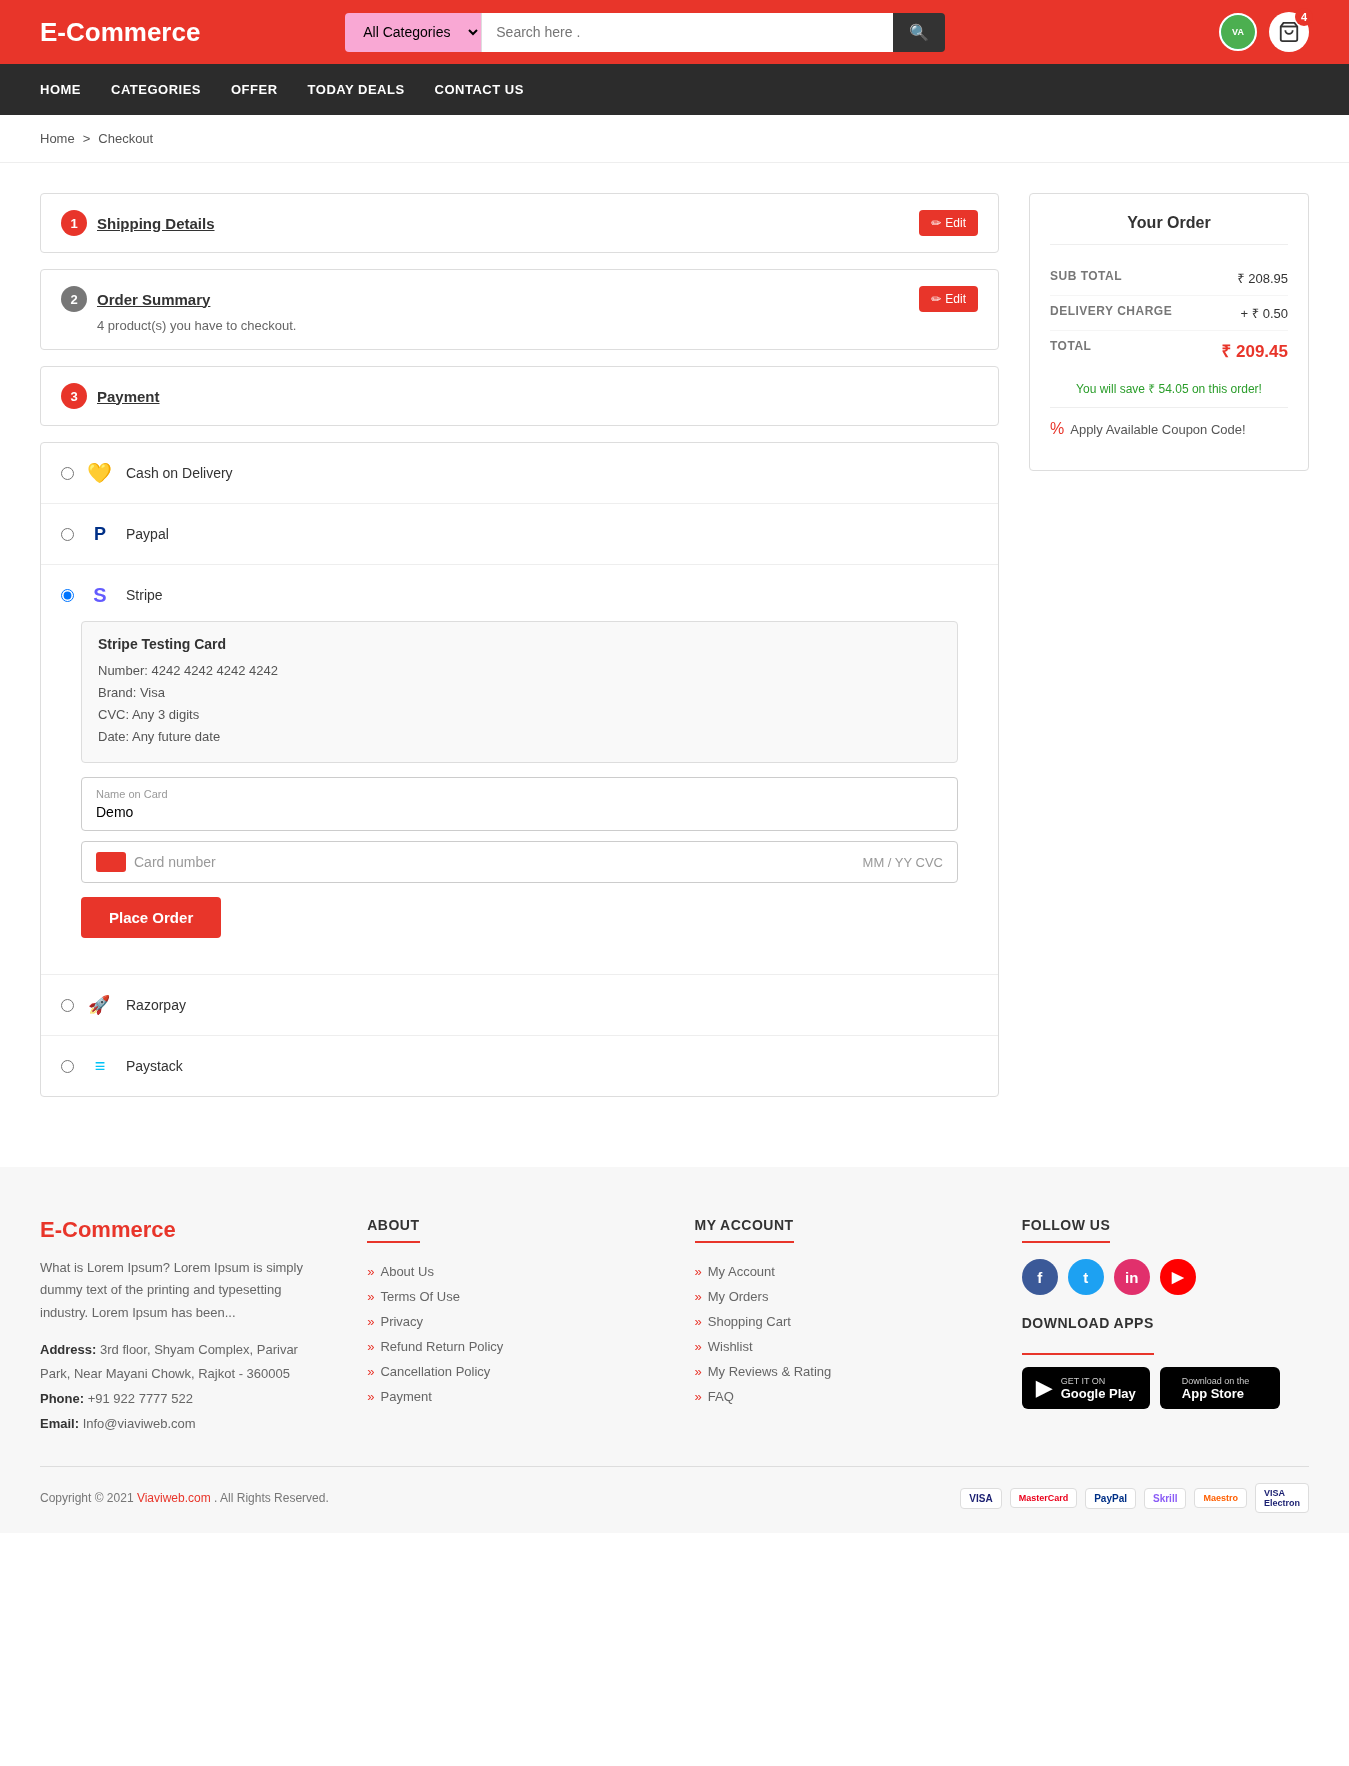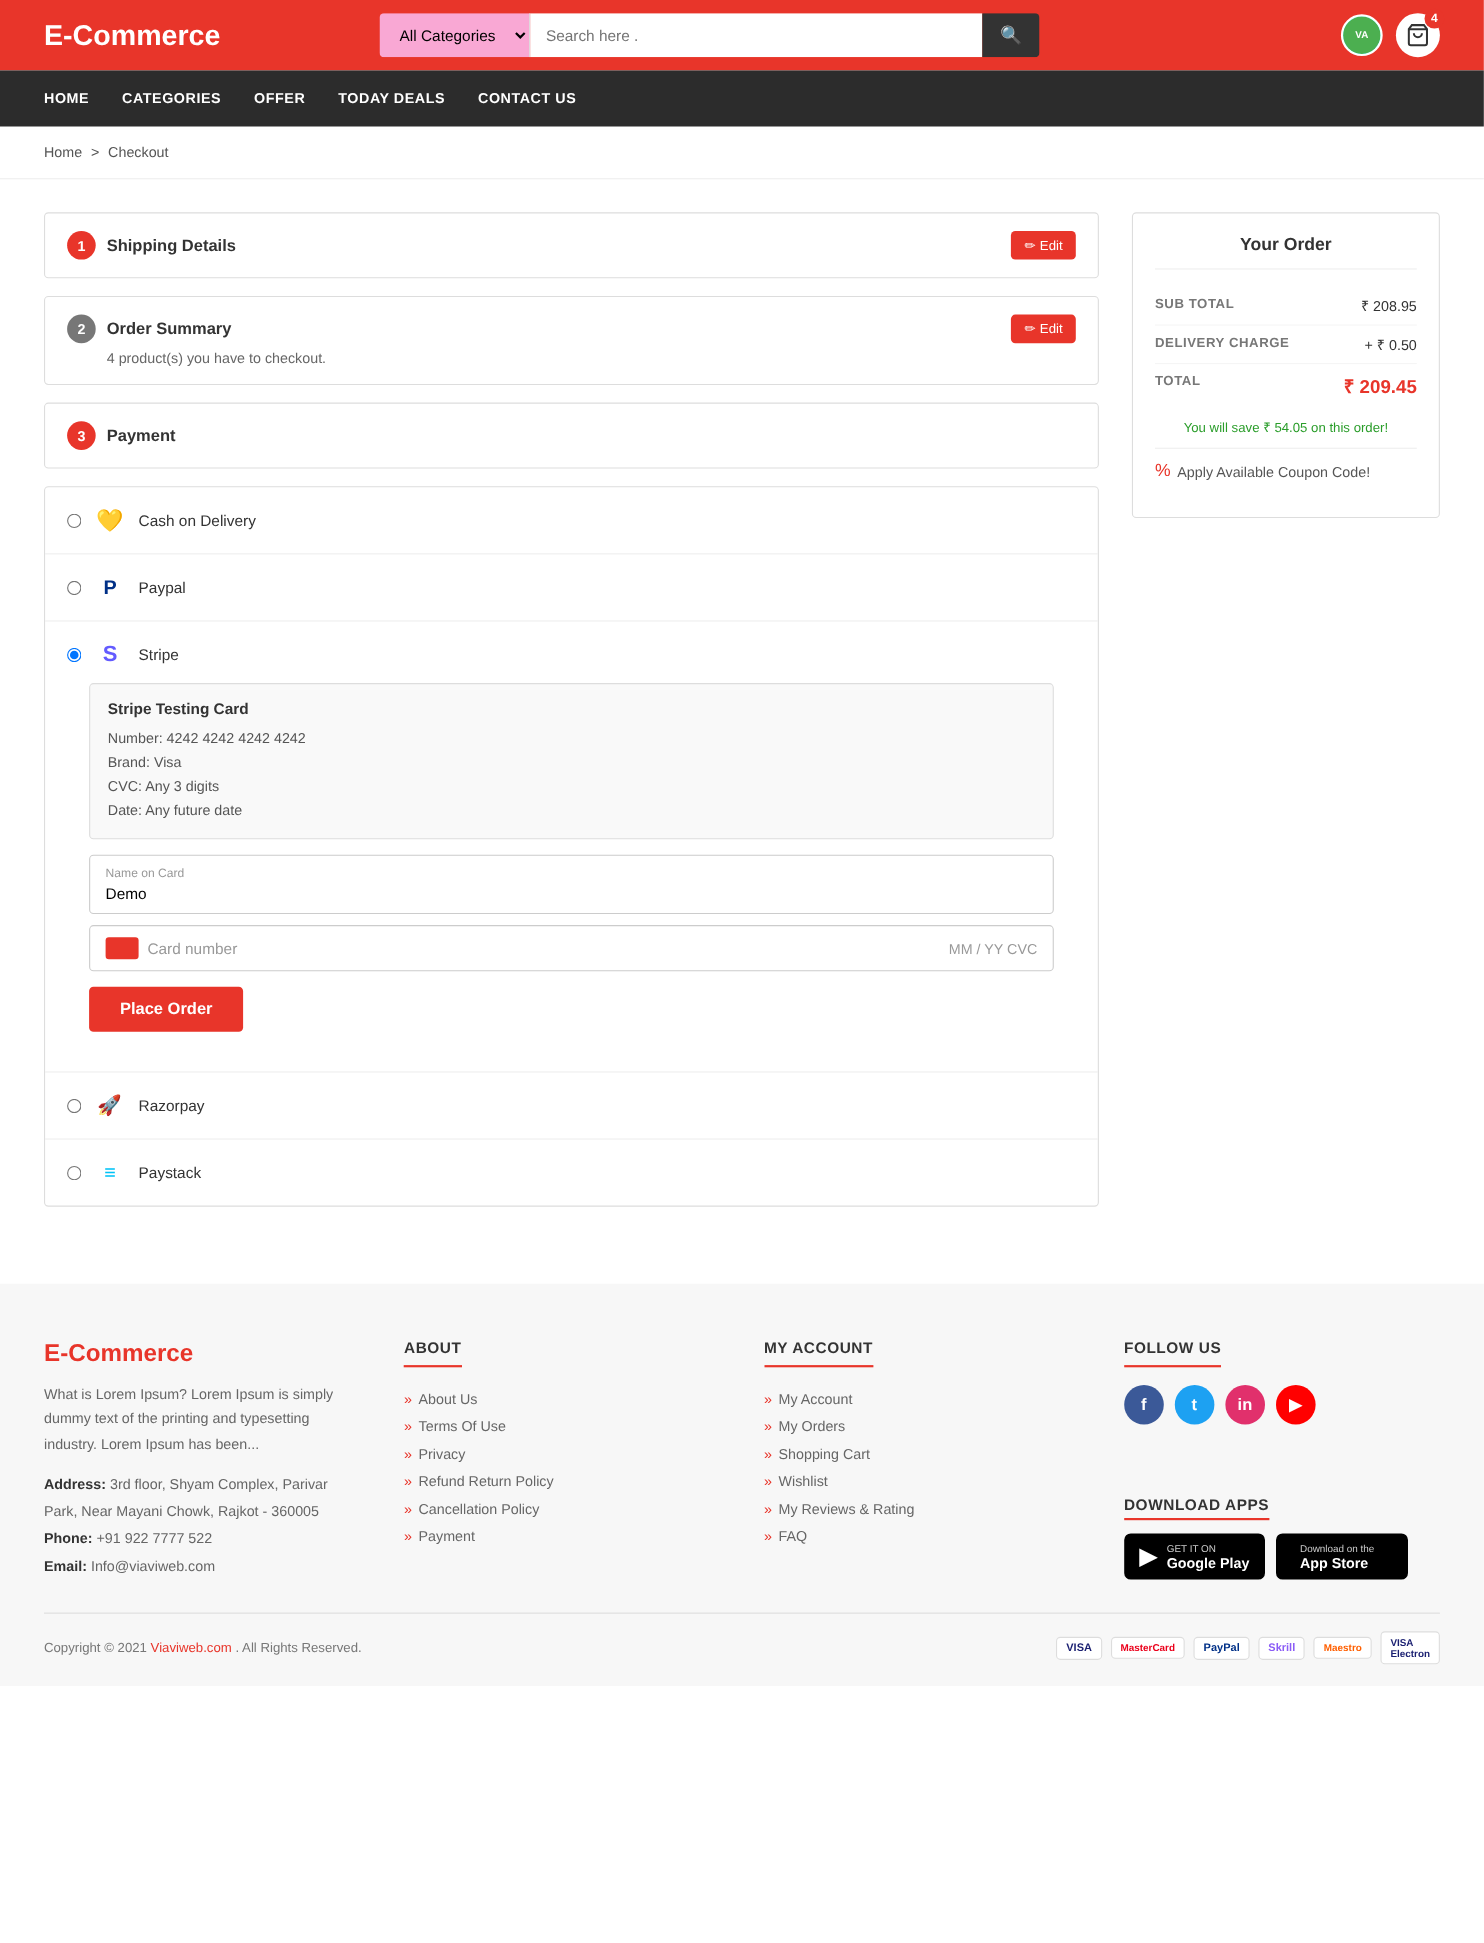--- a/index.html
+++ b/index.html
@@ -28,21 +28,21 @@
     .main-content { padding: 30px 40px; display: flex; gap: 30px; }
     .checkout-left { flex: 1; display: flex; flex-direction: column; gap: 16px; }
     .checkout-right { width: 280px; flex-shrink: 0; }
 
     
     .step-card { border: 1px solid #ddd; border-radius: 4px; padding: 16px 20px; }
     .step-header { display: flex; align-items: center; justify-content: space-between; }
     .step-title-wrap { display: flex; align-items: center; gap: 10px; }
     .step-num { width: 26px; height: 26px; border-radius: 50%; background: #e8352a; color: #fff; display: flex; align-items: center; justify-content: center; font-size: 13px; font-weight: bold; }
     .step-num.grey { background: #777; }
-    .step-title { font-weight: bold; font-size: 15px; }
+    .step-title { font-weight: bold; font-size: 15px; text-decoration: underline; }
     .step-sub { color: #666; font-size: 13px; margin-top: 6px; padding-left: 36px; }
     .edit-btn { background: #e8352a; color: #fff; border: none; padding: 6px 12px; border-radius: 4px; cursor: pointer; font-size: 12px; display: flex; align-items: center; gap: 4px; }
 
     
     .payment-card { border: 1px solid #ddd; border-radius: 4px; }
     .payment-options { display: flex; flex-direction: column; }
     .payment-option { padding: 16px 20px; border-bottom: 1px solid #eee; display: flex; align-items: center; gap: 12px; cursor: pointer; }
     .payment-option:last-child { border-bottom: none; }
     .payment-option input[type="radio"] { cursor: pointer; }
     .payment-icon { width: 28px; height: 28px; display: flex; align-items: center; justify-content: center; font-size: 20px; }
@@ -85,21 +85,21 @@
     .footer-col-title { font-weight: bold; font-size: 14px; letter-spacing: 0.5px; margin-bottom: 16px; color: #333; border-bottom: 2px solid #e8352a; padding-bottom: 8px; display: inline-block; }
     .footer-links { list-style: none; }
     .footer-links li { padding: 5px 0; font-size: 13px; color: #666; cursor: pointer; }
     .footer-links li::before { content: '»'; color: #e8352a; margin-right: 6px; }
     .social-icons { display: flex; gap: 10px; margin-bottom: 20px; }
     .social-icon { width: 36px; height: 36px; border-radius: 50%; display: flex; align-items: center; justify-content: center; color: #fff; font-size: 15px; cursor: pointer; font-weight: bold; }
     .social-fb { background: #3b5998; }
     .social-tw { background: #1da1f2; }
     .social-ig { background: #e1306c; }
     .social-yt { background: #ff0000; }
-    .download-title { font-weight: bold; font-size: 14px; letter-spacing: 0.5px; margin-bottom: 12px; color: #333; border-bottom: 2px solid #e8352a; padding-bottom: 4px; display: inline-block; margin-top: 45px; }
+    .download-title { font-weight: bold; font-size: 14px; letter-spacing: 0.5px; margin-bottom: 12px; color: #333; border-bottom: 2px solid #e8352a; padding-bottom: 22px; display: inline-block; }
     .app-btns { display: flex; gap: 10px; }
     .app-btn { background: #000; color: #fff; border-radius: 6px; padding: 8px 14px; display: flex; align-items: center; gap: 8px; cursor: pointer; min-width: 120px; }
     .app-btn-text { display: flex; flex-direction: column; }
     .app-btn-small { font-size: 9px; color: #ccc; }
     .app-btn-big { font-size: 13px; font-weight: bold; }
     .footer-bottom { border-top: 1px solid #ddd; padding-top: 16px; display: flex; align-items: center; justify-content: space-between; }
     .footer-copy { font-size: 12px; color: #777; }
     .footer-copy a { color: #e8352a; text-decoration: none; }
     .payment-logos { display: flex; gap: 8px; align-items: center; }
     .payment-logo { border: 1px solid #ddd; border-radius: 4px; padding: 4px 8px; font-size: 10px; font-weight: bold; background: #fff; color: #333; }

